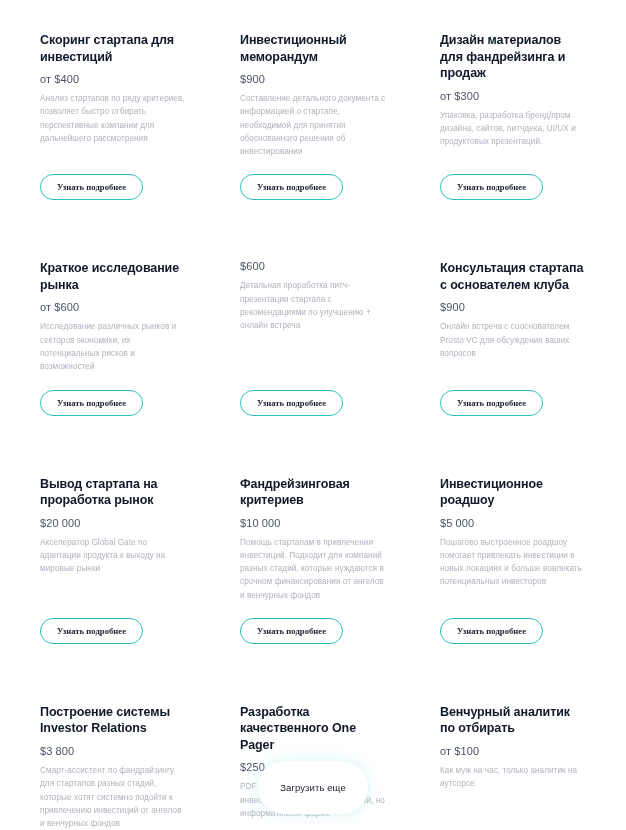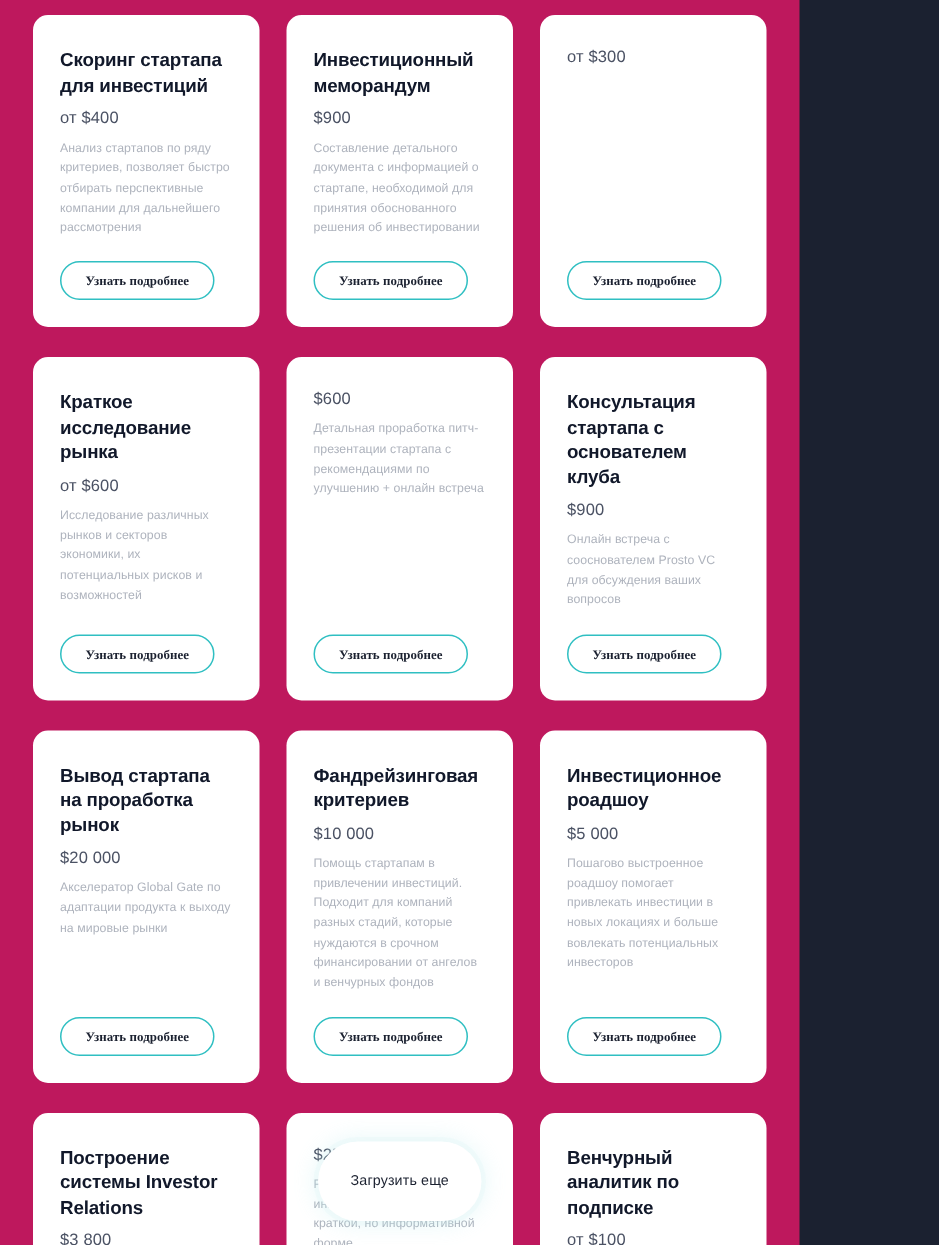--- a/index.html
+++ b/index.html
@@ -9,24 +9,24 @@
     height: 830px;
   }
 
   body {
     background: #1b2130;
     font-family: "Liberation Sans", "DejaVu Sans", sans-serif;
     overflow: hidden;
   }
 
   .page {
-    width: 533px;
+    width: 626px;
     height: 830px;
     position: relative;
-    background: #be185d;
+    background: #ffffff;
     padding: 10px 22px 0 22px;
   }
 
   .grid {
     display: grid;
     grid-template-columns: repeat(3, 1fr);
     column-gap: 18px;
     row-gap: 20px;
   }
 
@@ -128,21 +128,23 @@
 
     <div class="card">
       <div class="card-title">Инвестиционный меморандум</div>
       <div class="card-price">$900</div>
       <div class="card-desc">Составление детального документа с информацией о стартапе, необходимой для принятия обоснованного решения об инвестировании</div>
       <div class="card-spacer"></div>
       <button class="card-btn">Узнать подробнее</button>
     </div>
 
     <div class="card">
+      <div class="card-title">Дизайн материалов для фандрейзинга и продаж</div>
       <div class="card-price">от $300</div>
+      <div class="card-desc">Упаковка, разработка бренд/пром дизайна, сайтов, питчдека, UI/UX и продуктовых презентаций.</div>
       <div class="card-spacer"></div>
       <button class="card-btn">Узнать подробнее</button>
     </div>
 
   </div>
 
   <div class="grid row-2" style="margin-top:20px;gap:18px;">
 
     <div class="card">
       <div class="card-title">Краткое исследование рынка</div>
@@ -195,31 +197,33 @@
       <button class="card-btn">Узнать подробнее</button>
     </div>
 
   </div>
 
   <div class="grid row-4" style="margin-top:20px;">
 
     <div class="card">
       <div class="card-title">Построение системы Investor Relations</div>
       <div class="card-price">$3 800</div>
-
-    </div>
-
-    <div class="card">
+      <div class="card-desc">Смарт-ассистент по фандрайзингу для стартапов разных стадий, которые хотят системно подойти к привлечению инвестиций от ангелов и венчурных фондов</div>
+
+    </div>
+
+    <div class="card">
+      <div class="card-title">Разработка качественного One Pager</div>
       <div class="card-price">$250</div>
       <div class="card-desc">PDF слайд о стартапе для инвесторов в оптимально краткой, но информативной форме</div>
 
     </div>
 
     <div class="card">
-      <div class="card-title">Венчурный аналитик по подписке</div>
+      <div class="card-title">Венчурный аналитик по отбирать</div>
       <div class="card-price">от $100</div>
       <div class="card-desc">Как муж на час, только аналитик на аутсорсе.</div>
       <div class="card-spacer"></div>
 
     </div>
 
   </div>
 
   <div class="footer">
     <button class="load-more">Загрузить еще</button>

